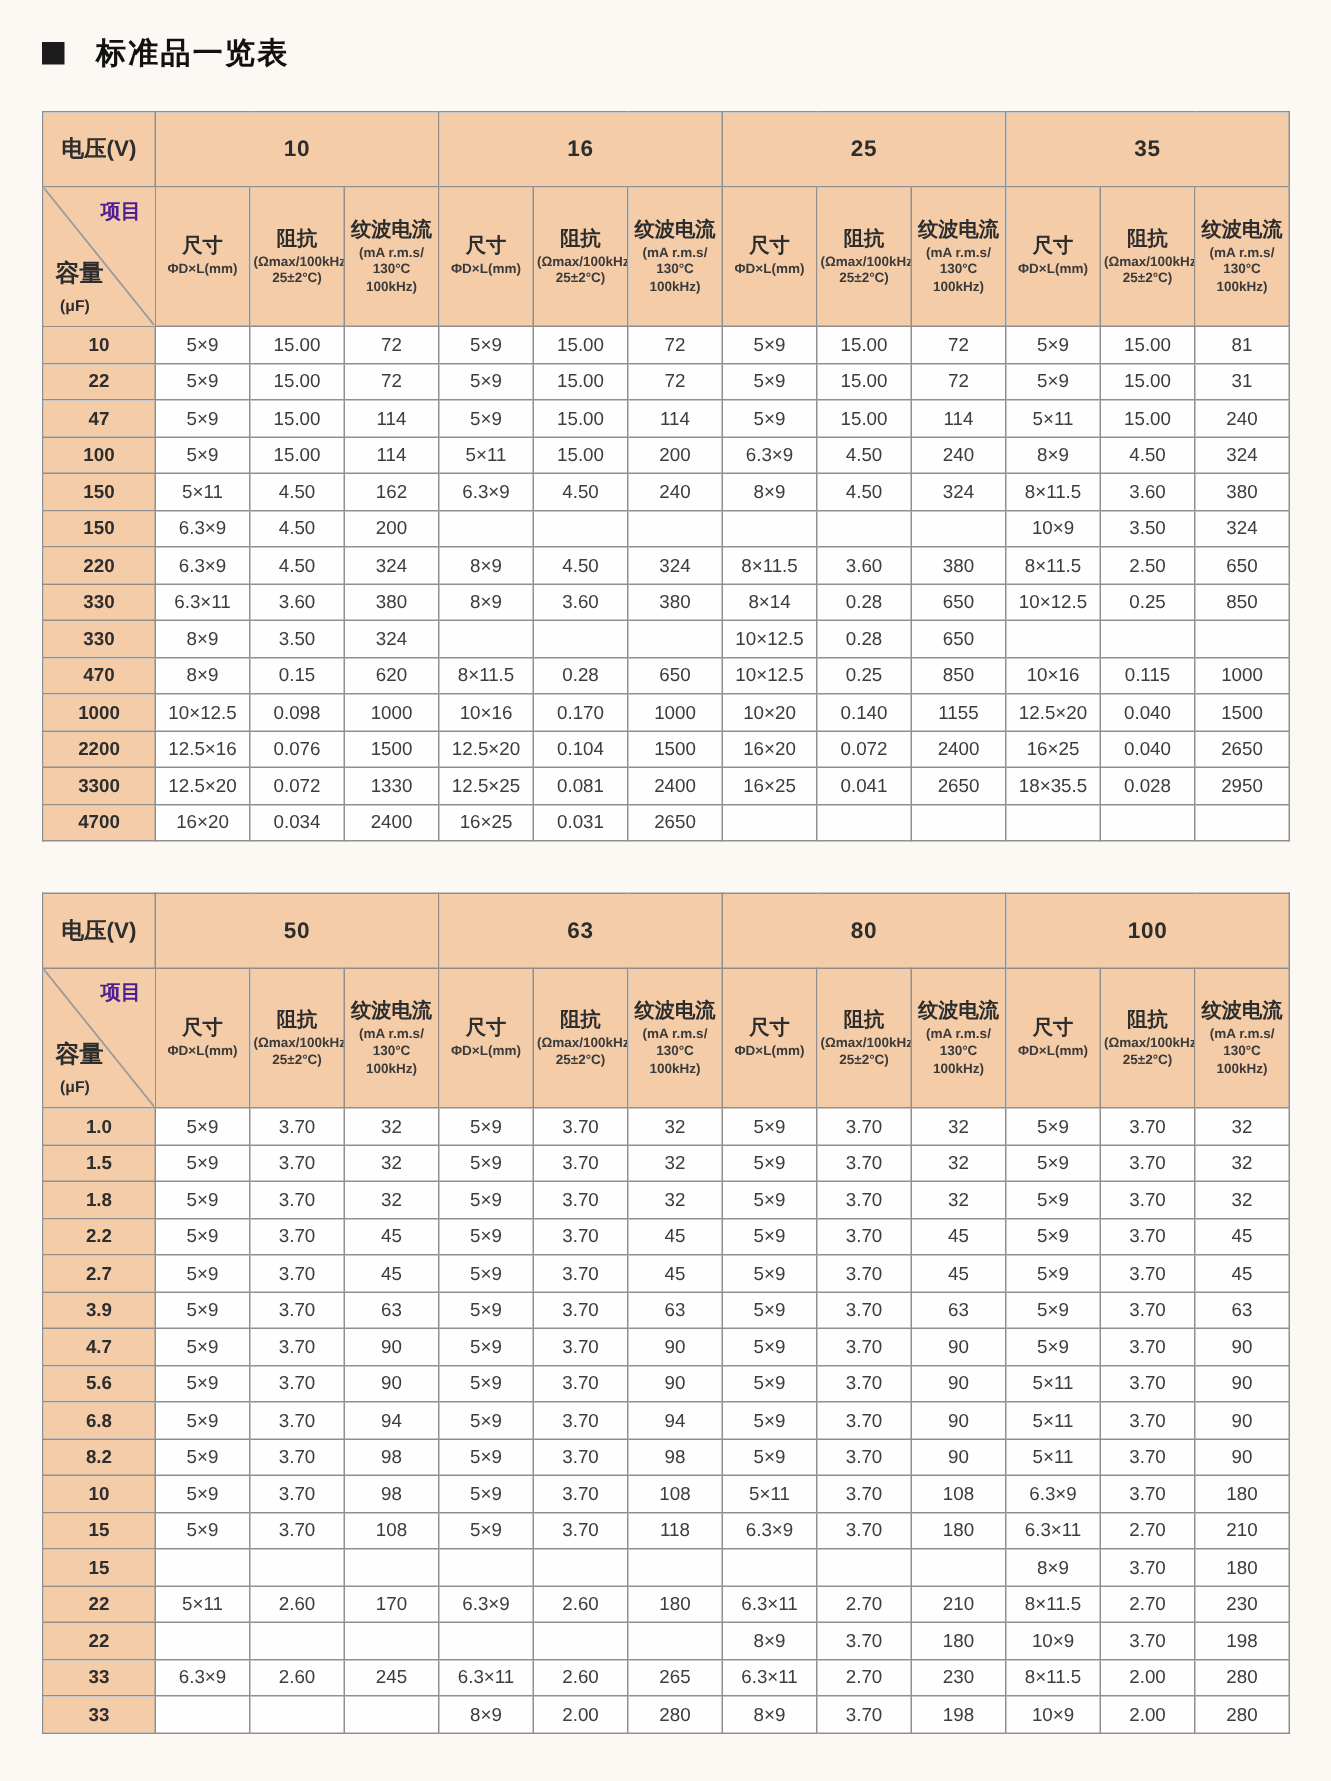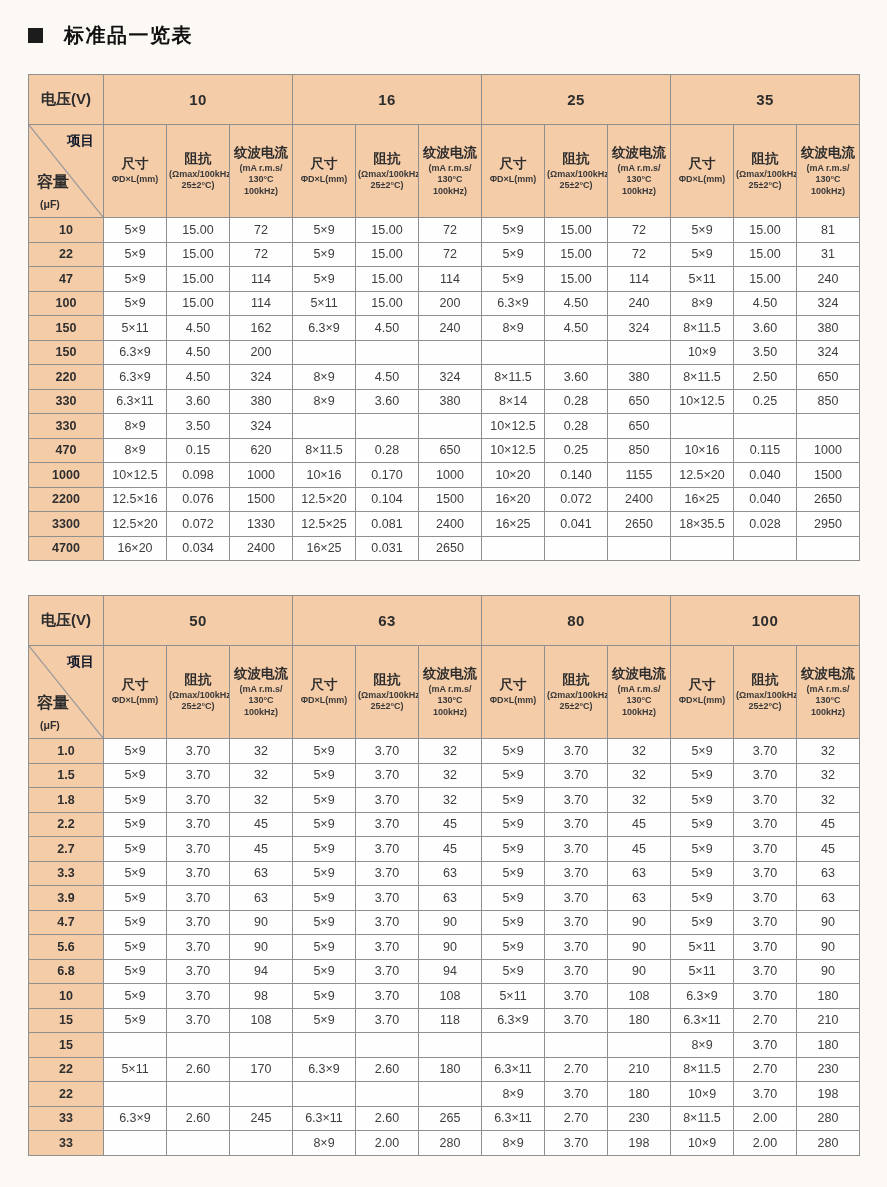--- a/index.html
+++ b/index.html
@@ -39,21 +39,21 @@
   }
   .hdr{background:var(--header-bg);}
   tr.voltage-row{height:50px;}
   tr.voltage-row th{font-size:15px;font-weight:bold;color:#2d2d2d;}
   tr.voltage-row th.voltage-value{font-weight:600;letter-spacing:0.5px;}
   tr.subheader-row{height:93px;}
   .sub-main{font-size:13.5px;font-weight:bold;color:#2d2d2d;line-height:1.25;}
   .sub-small{font-size:9px;color:#3a3a3a;line-height:1.25;white-space:pre-line;margin-top:1px;}
   .diag-cell{position:relative;padding:0;}
   .diag-cell svg{position:absolute;left:0;top:0;width:100%;height:100%;display:block;}
-  .diag-item{position:absolute;top:7px;right:9px;font-size:13.5px;font-weight:bold;color:#0f172a;}
+  .diag-item{position:absolute;top:7px;right:9px;font-size:13.5px;font-weight:bold;color:#4c1d95;}
   .diag-cap{position:absolute;left:8px;bottom:24px;font-size:16px;font-weight:bold;color:#2d2d2d;}
   .diag-unit{position:absolute;left:11px;bottom:7px;font-size:10.5px;font-weight:bold;color:#2d2d2d;}
   tbody tr{height:24.5px;}
   tbody td{font-size:12.5px;color:#3d3d3d;}
   tbody td.cap-cell{font-weight:bold;color:#2e2e2e;}
   .spec-table-wrap{margin:0;}
   .spec-table-wrap + .spec-table-wrap{margin-top:34px;}
 </style>
 </head>
 <body>
@@ -531,50 +531,35 @@
             <td class="val-cell">3.70</td>
             <td class="val-cell">45</td>
             <td class="val-cell">5×9</td>
             <td class="val-cell">3.70</td>
             <td class="val-cell">45</td>
             <td class="val-cell">5×9</td>
             <td class="val-cell">3.70</td>
             <td class="val-cell">45</td>
           </tr>
           <tr class="t-row">
-            <td class="hdr cap-cell">3.3</td>
+            <td class="hdr cap-cell">3.9</td>
             <td class="val-cell">5×9</td>
             <td class="val-cell">3.70</td>
             <td class="val-cell">63</td>
             <td class="val-cell">5×9</td>
             <td class="val-cell">3.70</td>
             <td class="val-cell">63</td>
             <td class="val-cell">5×9</td>
             <td class="val-cell">3.70</td>
             <td class="val-cell">63</td>
             <td class="val-cell">5×9</td>
             <td class="val-cell">3.70</td>
             <td class="val-cell">63</td>
           </tr>
           <tr class="t-row">
-            <td class="hdr cap-cell">3.9</td>
-            <td class="val-cell">5×9</td>
-            <td class="val-cell">3.70</td>
-            <td class="val-cell">63</td>
-            <td class="val-cell">5×9</td>
-            <td class="val-cell">3.70</td>
-            <td class="val-cell">63</td>
-            <td class="val-cell">5×9</td>
-            <td class="val-cell">3.70</td>
-            <td class="val-cell">63</td>
-            <td class="val-cell">5×9</td>
-            <td class="val-cell">3.70</td>
-            <td class="val-cell">63</td>
-          </tr>
-          <tr class="t-row">
             <td class="hdr cap-cell">4.7</td>
             <td class="val-cell">5×9</td>
             <td class="val-cell">3.70</td>
             <td class="val-cell">90</td>
             <td class="val-cell">5×9</td>
             <td class="val-cell">3.70</td>
             <td class="val-cell">90</td>
             <td class="val-cell">5×9</td>
             <td class="val-cell">3.70</td>
             <td class="val-cell">90</td>
@@ -598,20 +583,35 @@
             <td class="val-cell">90</td>
           </tr>
           <tr class="t-row">
             <td class="hdr cap-cell">6.8</td>
             <td class="val-cell">5×9</td>
             <td class="val-cell">3.70</td>
             <td class="val-cell">94</td>
             <td class="val-cell">5×9</td>
             <td class="val-cell">3.70</td>
             <td class="val-cell">94</td>
+            <td class="val-cell">5×9</td>
+            <td class="val-cell">3.70</td>
+            <td class="val-cell">90</td>
+            <td class="val-cell">5×11</td>
+            <td class="val-cell">3.70</td>
+            <td class="val-cell">90</td>
+          </tr>
+          <tr class="t-row">
+            <td class="hdr cap-cell">8.2</td>
+            <td class="val-cell">5×9</td>
+            <td class="val-cell">3.70</td>
+            <td class="val-cell">98</td>
+            <td class="val-cell">5×9</td>
+            <td class="val-cell">3.70</td>
+            <td class="val-cell">98</td>
             <td class="val-cell">5×9</td>
             <td class="val-cell">3.70</td>
             <td class="val-cell">90</td>
             <td class="val-cell">5×11</td>
             <td class="val-cell">3.70</td>
             <td class="val-cell">90</td>
           </tr>
           <tr class="t-row">
             <td class="hdr cap-cell">10</td>
             <td class="val-cell">5×9</td>

